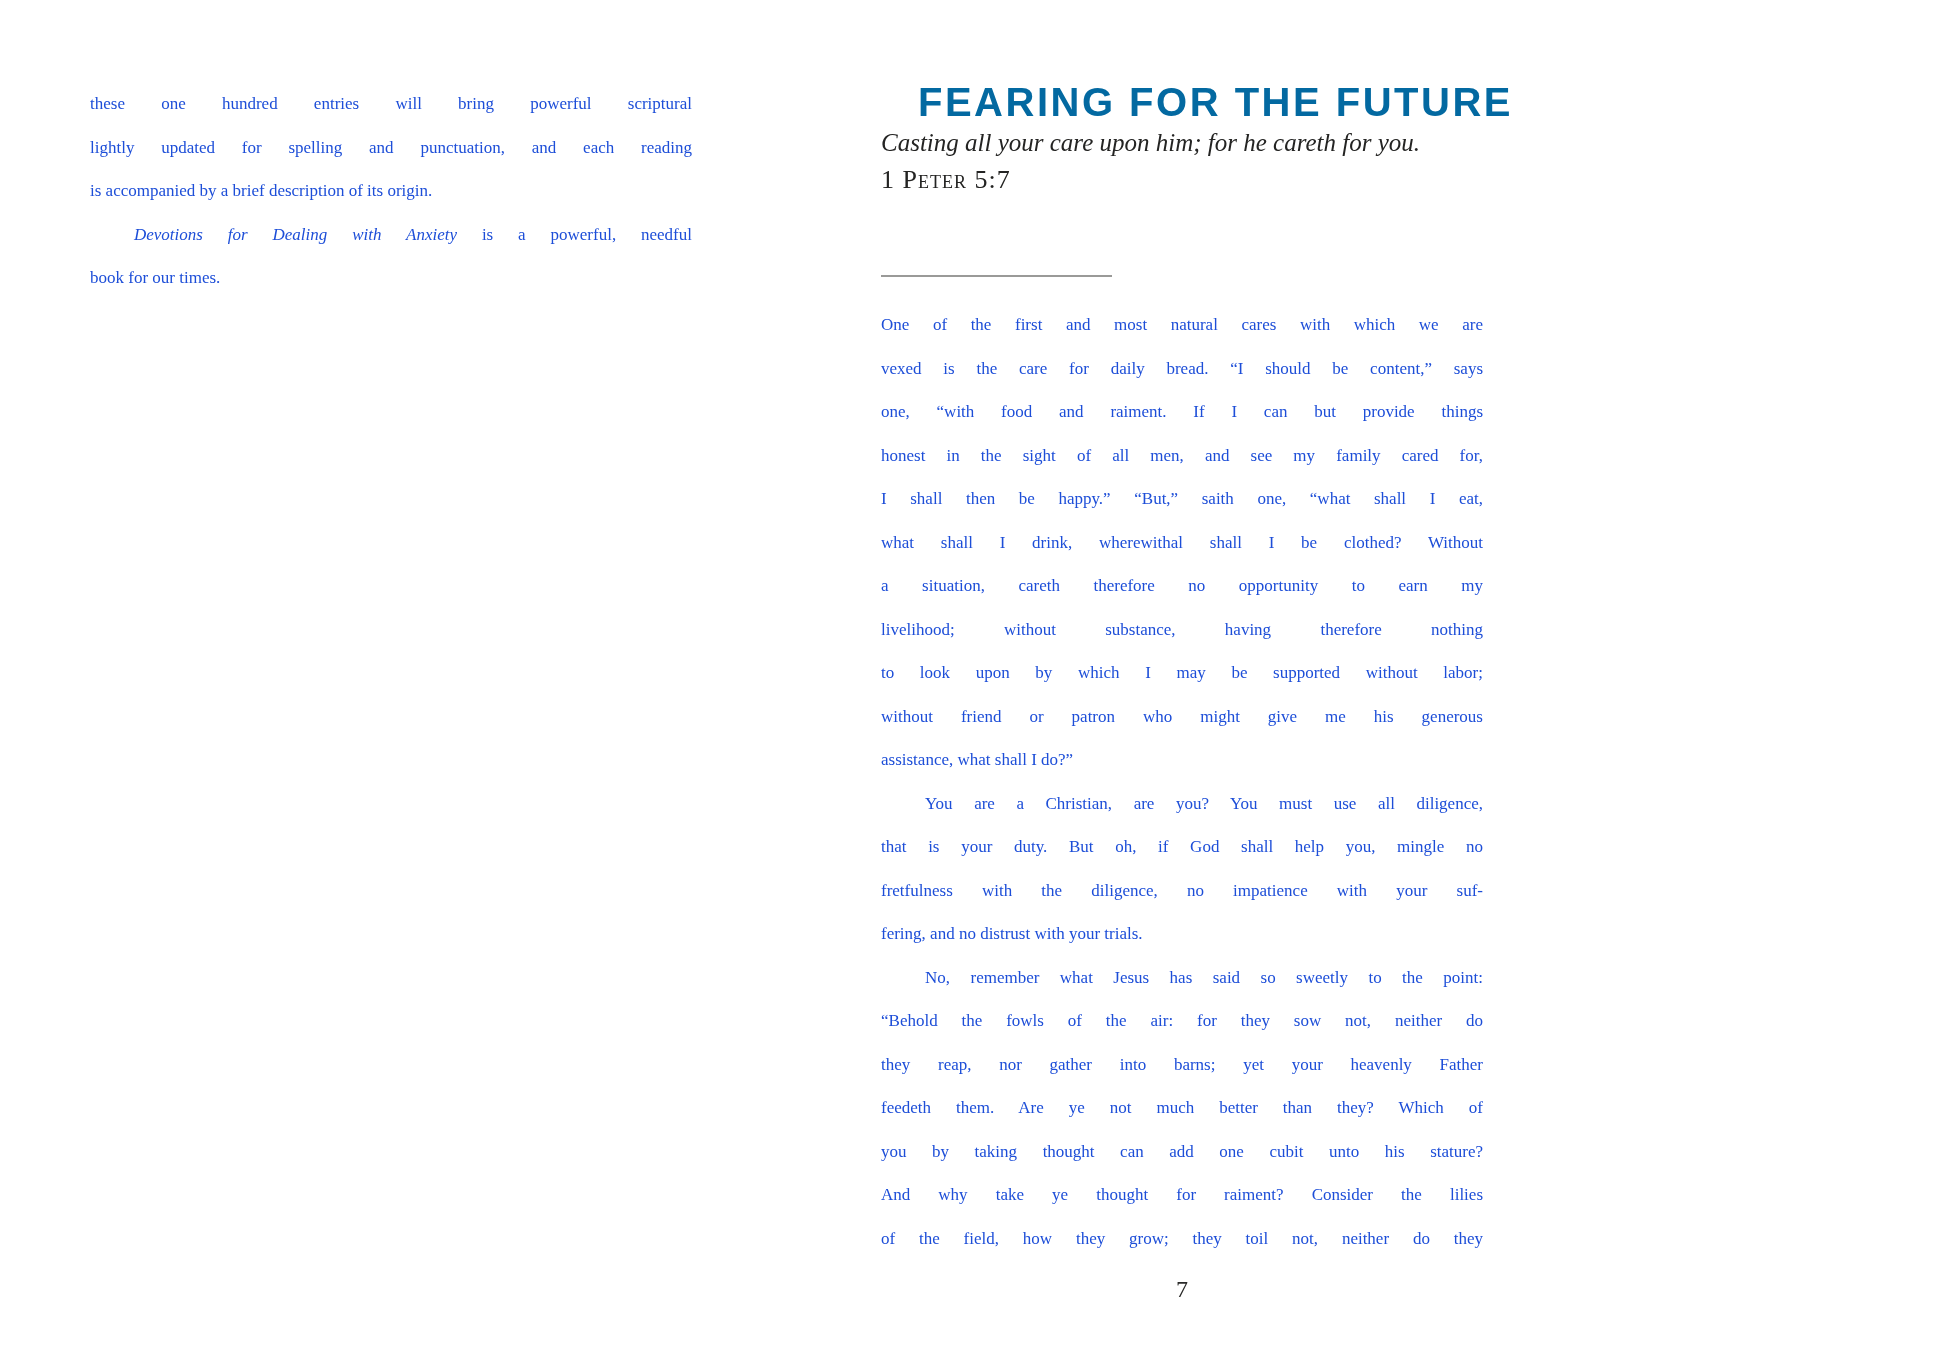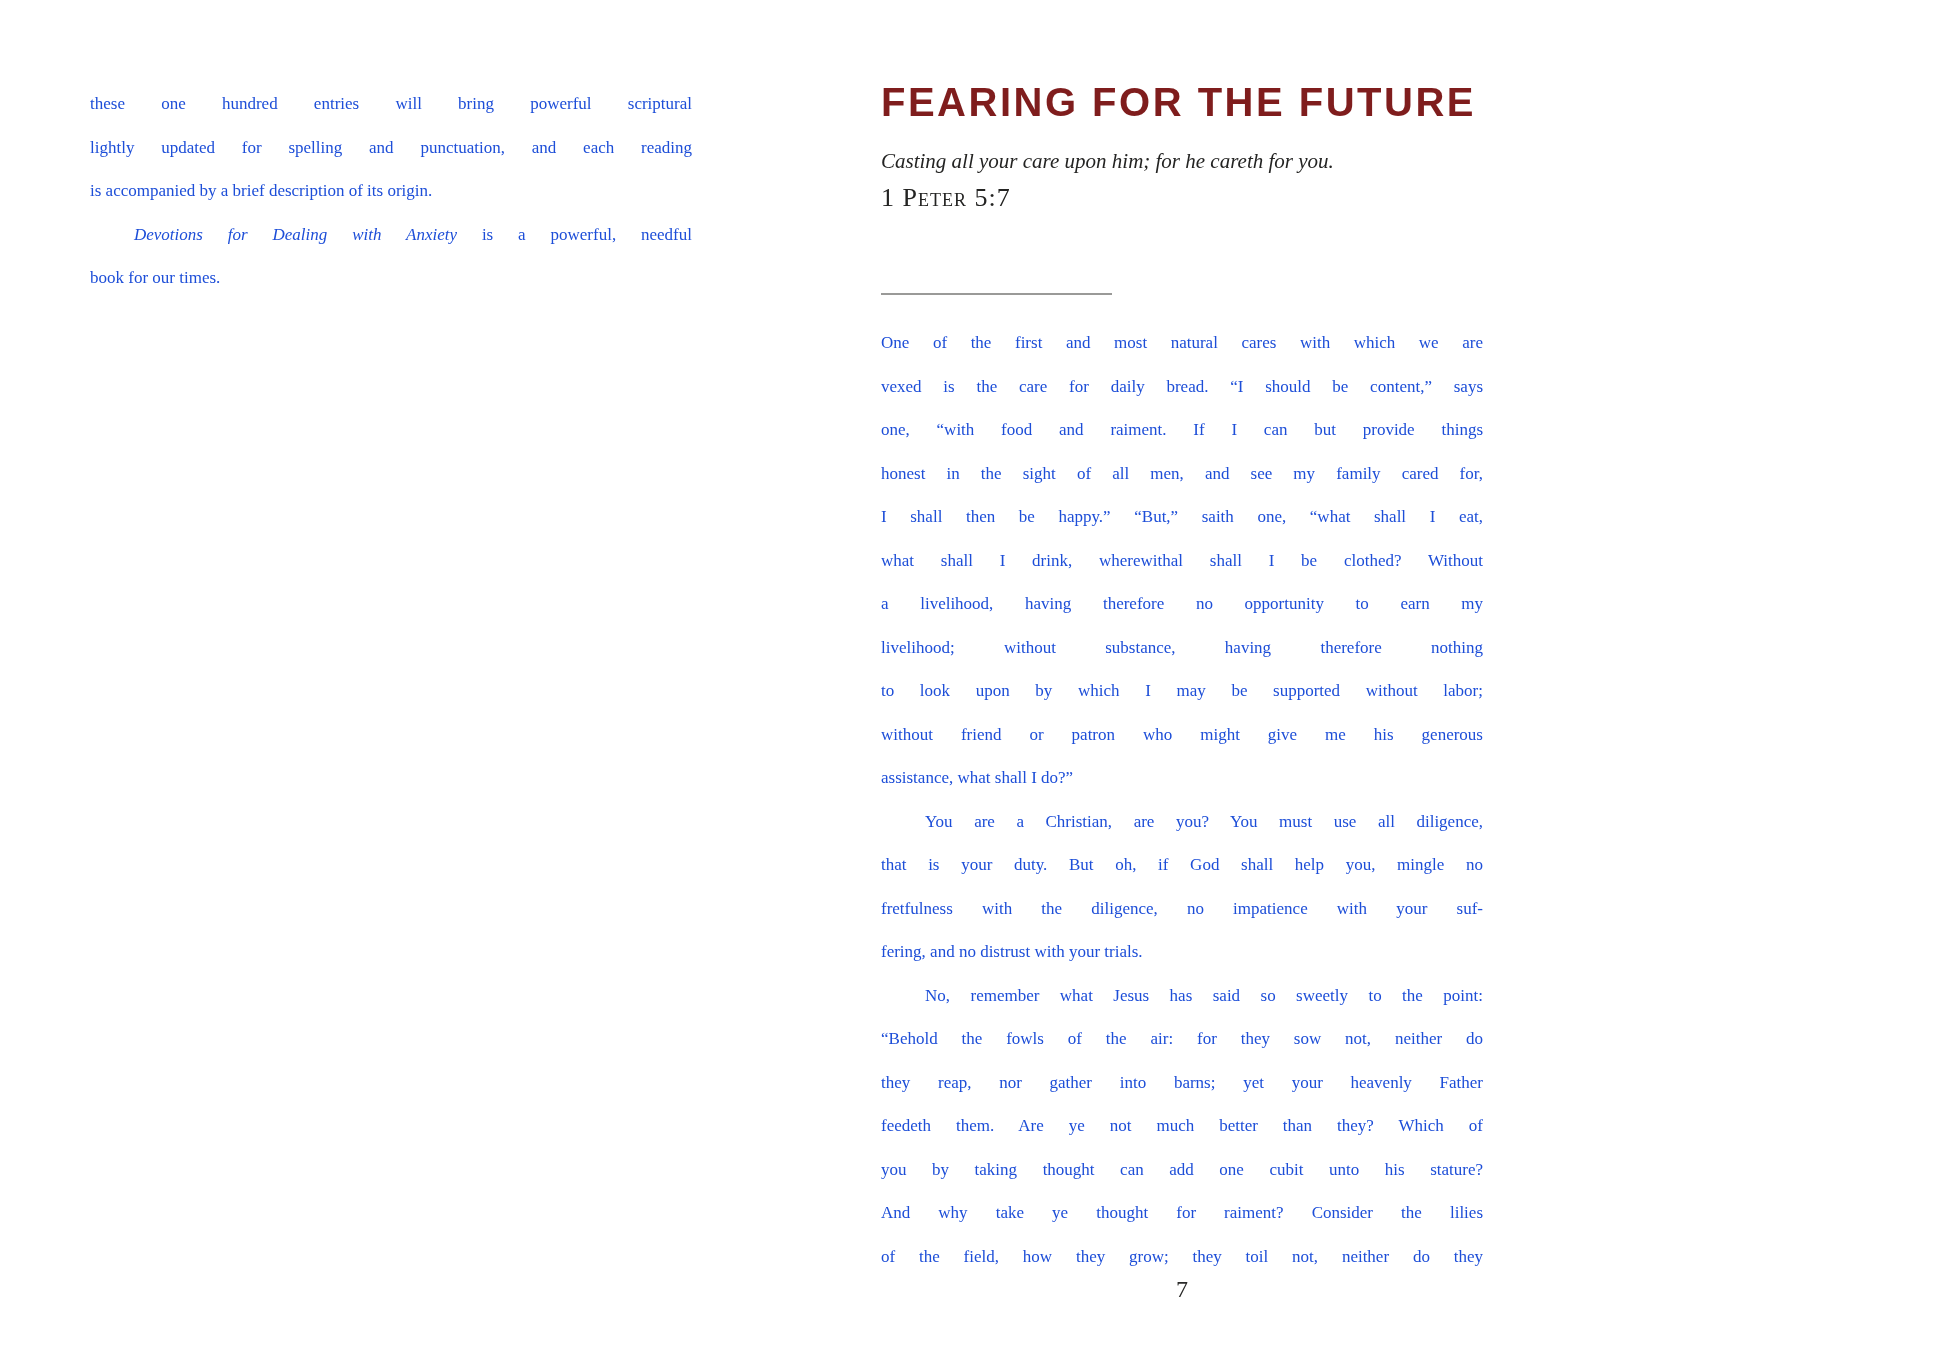--- a/index.html
+++ b/index.html
@@ -28,28 +28,28 @@
     top: 78px;
     width: 602px;
   }
 
   .chapter-title {
     font-family: "Liberation Sans", "DejaVu Sans", sans-serif;
     font-weight: 700;
     font-size: 40px;
     line-height: 48px;
     letter-spacing: 2.5px;
-    color: #7f1d1d;
+    color: #0369a1;
     white-space: nowrap;
+    margin-left: 37px;
   }
 
   .epigraph {
-    margin-top: 18px;
     font-style: italic;
-    font-size: 21px;
+    font-size: 25px;
     line-height: 34px;
     color: #242423;
   }
 
   .scripture-ref {
     margin-top: 5px;
     font-variant: small-caps;
     font-size: 26px;
     letter-spacing: 1px;
     color: #242423;
@@ -111,21 +111,21 @@
   <div class="scripture-ref">1 Peter 5:7</div>
   <hr class="divider">
   <div class="body-text">
     <div>
       <div class="line">One of the first and most natural cares with which we are</div>
       <div class="line">vexed is the care for daily bread. “I should be content,” says</div>
       <div class="line">one, “with food and raiment. If I can but provide things</div>
       <div class="line">honest in the sight of all men, and see my family cared for,</div>
       <div class="line">I shall then be happy.” “But,” saith one, “what shall I eat,</div>
       <div class="line">what shall I drink, wherewithal shall I be clothed? Without</div>
-      <div class="line">a livelihood, having therefore no opportunity to earn my</div>
+      <div class="line">a situation, careth therefore no opportunity to earn my</div>
       <div class="line">livelihood; without substance, having therefore nothing</div>
       <div class="line">to look upon by which I may be supported without labor;</div>
       <div class="line">without friend or patron who might give me his generous</div>
       <div class="line line-last">assistance, what shall I do?”</div>
     </div>
     <div>
       <div class="line indent">You are a Christian, are you? You must use all diligence,</div>
       <div class="line">that is your duty. But oh, if God shall help you, mingle no</div>
       <div class="line">fretfulness with the diligence, no impatience with your suf-</div>
       <div class="line line-last">fering, and no distrust with your trials.</div>

